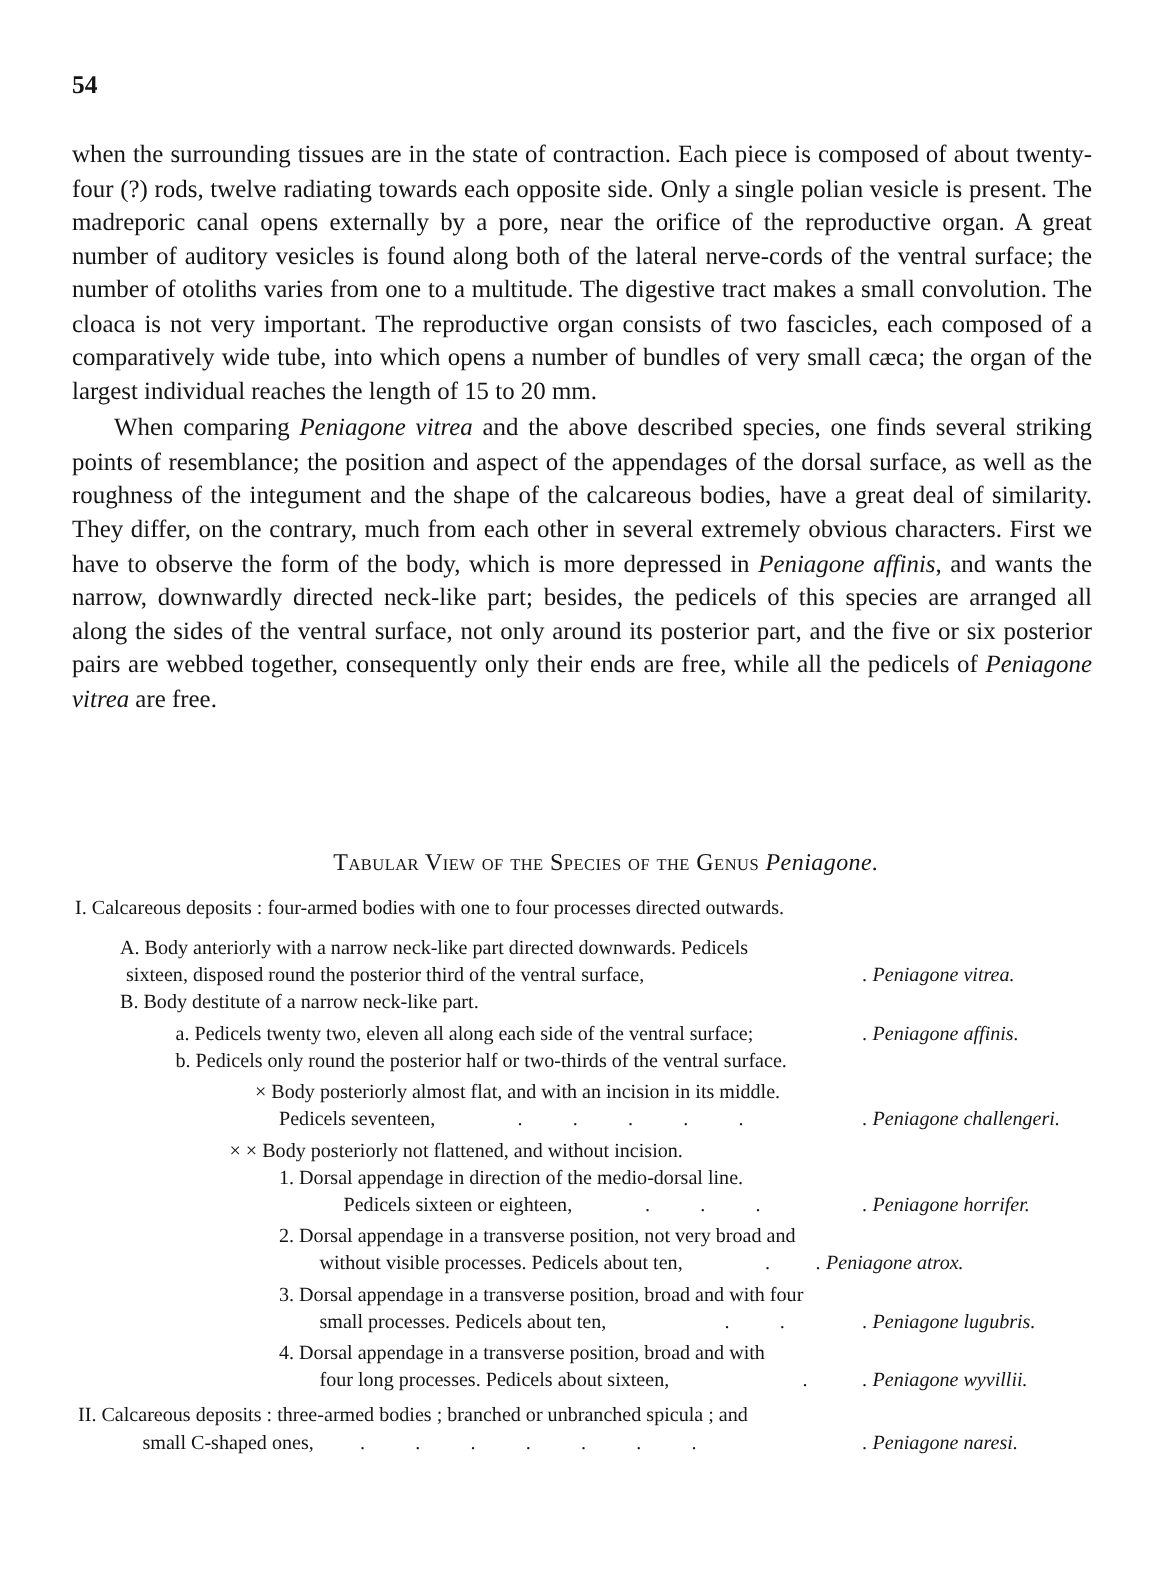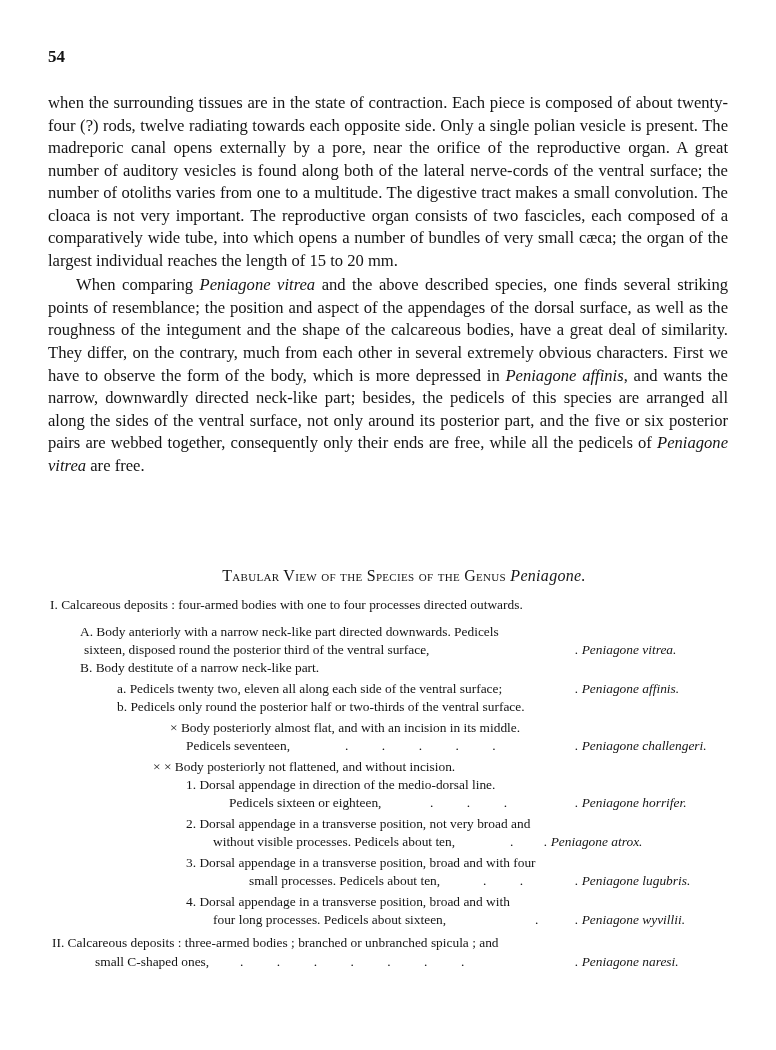--- a/index.html
+++ b/index.html
@@ -75,21 +75,21 @@
     <div class="kline" style="left:229px; top:198px;">Pedicels sixteen or eighteen,</div>
     <div class="dots" style="left:430px; top:198px;">.          .          .</div>
     <div class="species" style="left:575px; top:198px;">. Peniagone horrifer.</div>
 
     <div class="kline" style="left:186px; top:219px;">2. Dorsal appendage in a transverse position, not very broad and</div>
     <div class="kline" style="left:213px; top:237px;">without visible processes. Pedicels about ten,</div>
     <div class="dots" style="left:510px; top:237px;">.</div>
     <div class="species" style="left:544px; top:237px;">. Peniagone atrox.</div>
 
     <div class="kline" style="left:186px; top:258px;">3. Dorsal appendage in a transverse position, broad and with four</div>
-    <div class="kline" style="left:213px; top:276px;margin-left:36px;">small processes. Pedicels about ten,</div>
+    <div class="kline" style="left:213px; top:276px;">small processes. Pedicels about ten,</div>
     <div class="dots" style="left:483px; top:276px;">.          .</div>
     <div class="species" style="left:575px; top:276px;">. Peniagone lugubris.</div>
 
     <div class="kline" style="left:186px; top:297px;text-align:center;">4. Dorsal appendage in a transverse position, broad and with</div>
     <div class="kline" style="left:213px; top:315px;">four long processes. Pedicels about sixteen,</div>
     <div class="dots" style="left:535px; top:315px;">.</div>
     <div class="species" style="left:575px; top:315px;">. Peniagone wyvillii.</div>
 
     <div class="kline" style="left:52px; top:338px;">II. Calcareous deposits : three-armed bodies ; branched or unbranched spicula ; and</div>
     <div class="kline" style="left:95px; top:357px;">small C-shaped ones,</div>

